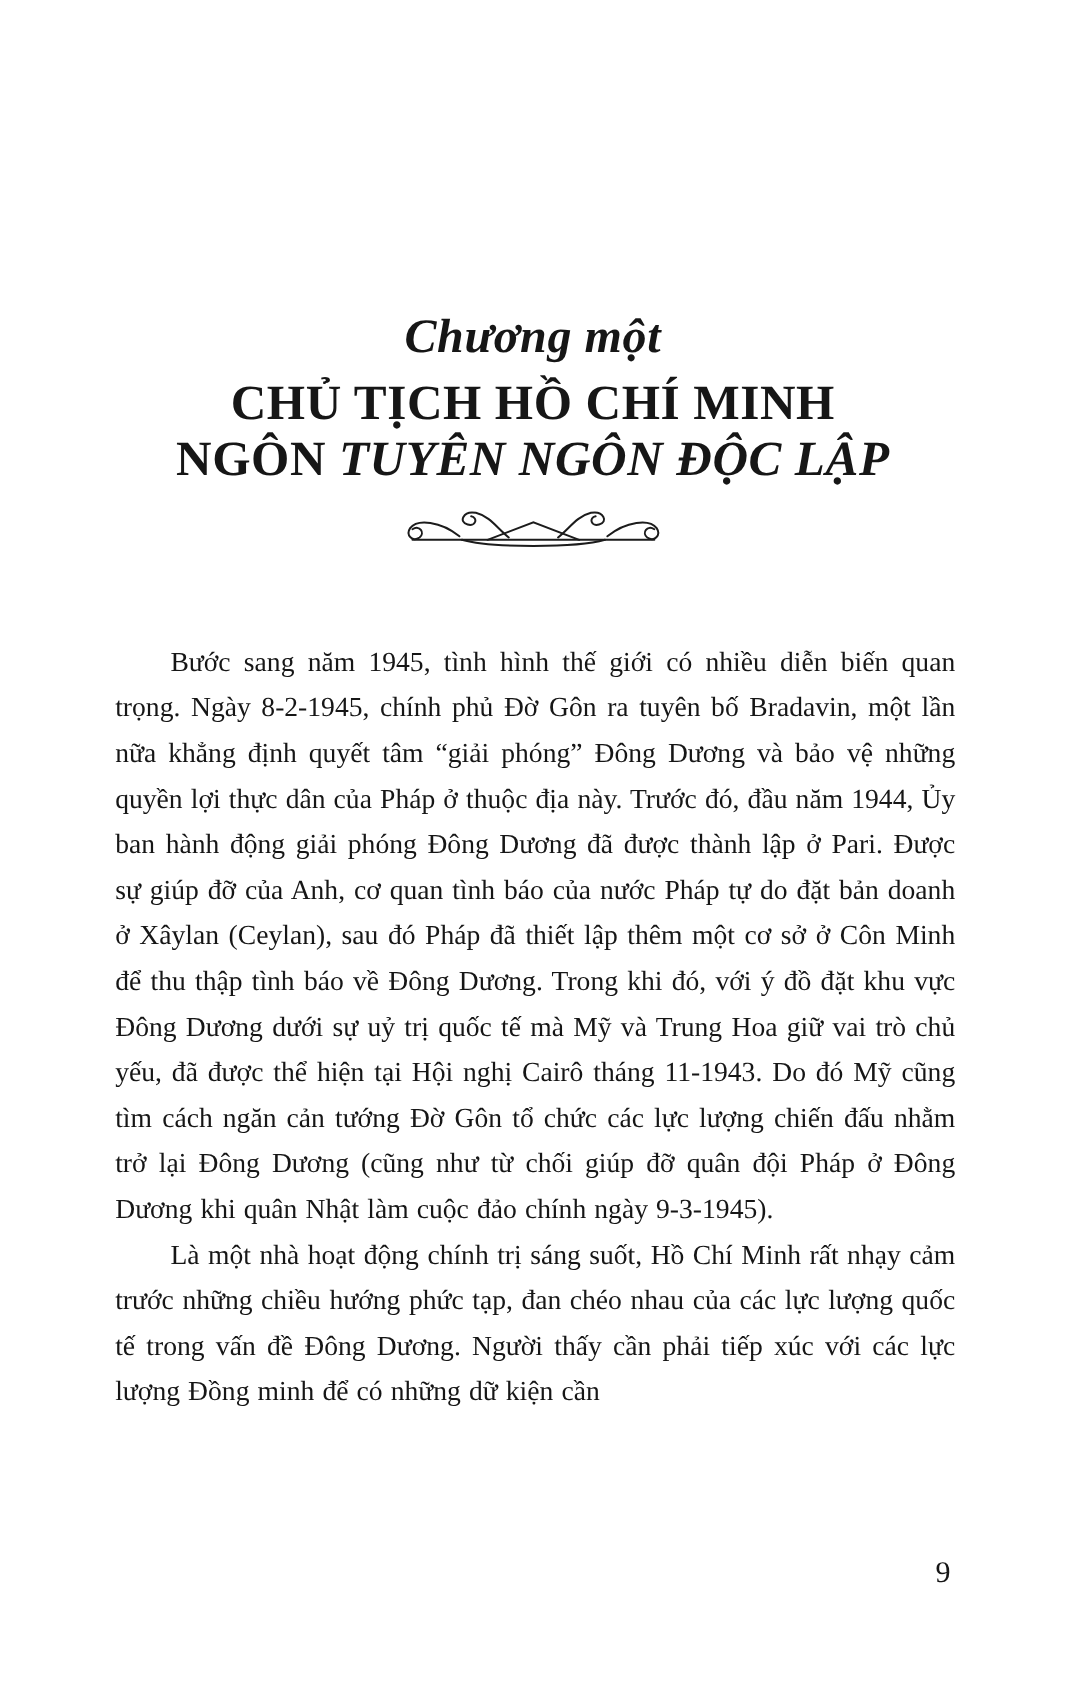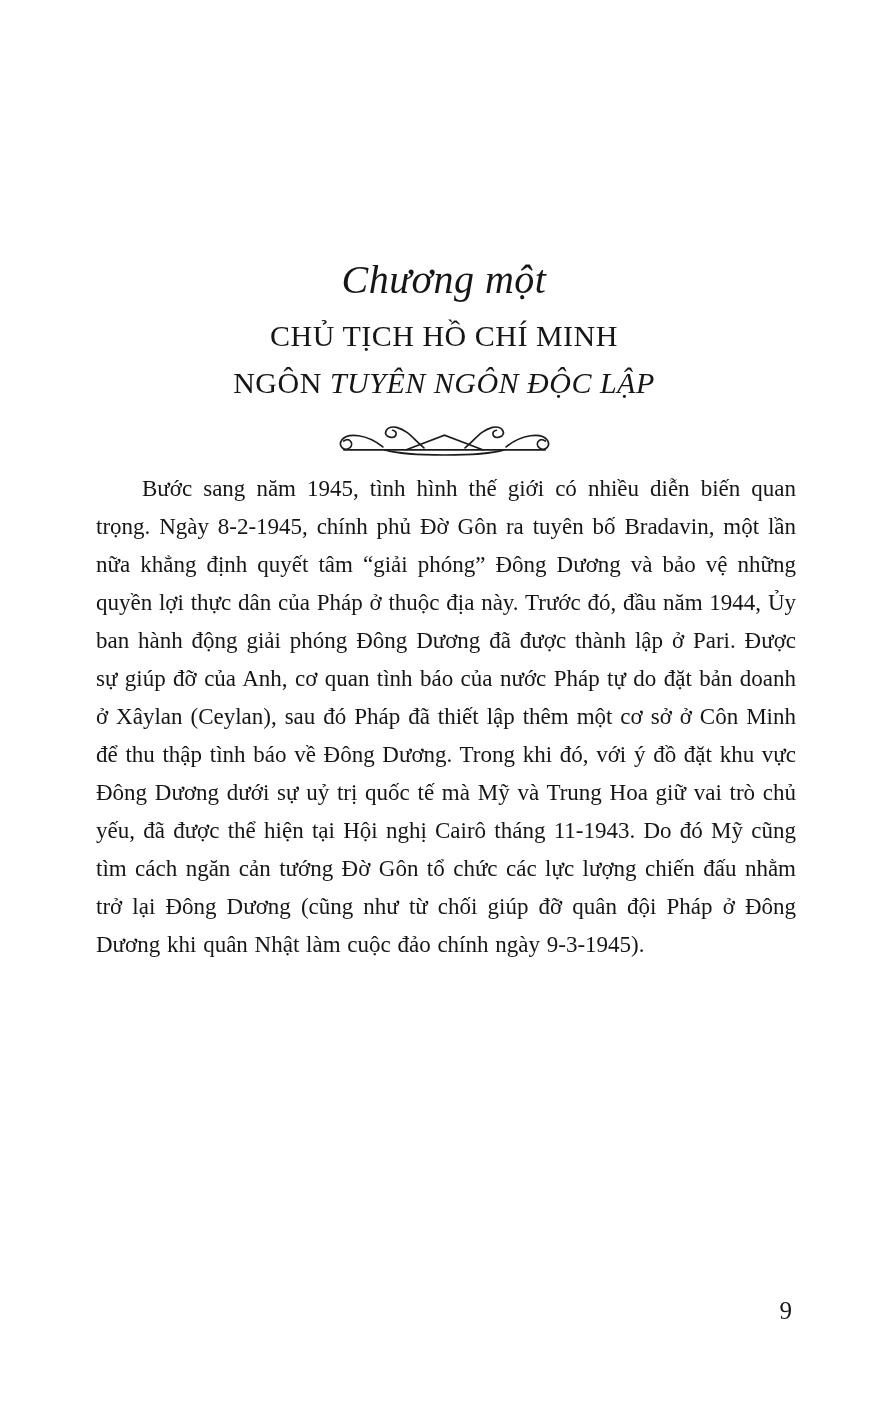--- a/index.html
+++ b/index.html
@@ -16,29 +16,29 @@
     overflow: hidden;
     font-family: "Liberation Serif", serif;
   }
   .heading {
     padding-top: 258px;
     text-align: center;
   }
   .chapter-label {
     font-family: "Liberation Serif", serif;
     font-style: italic;
-    font-weight: normal;
+    font-weight: bold;
     font-size: 40px;
     line-height: 44px;
     letter-spacing: 0.5px;
   }
   .chapter-title {
     font-family: "Liberation Serif", serif;
-    font-weight: normal;
-    font-size: 30px;
+    font-weight: bold;
+    font-size: 41px;
     line-height: 47px;
     margin-top: 10px;
     letter-spacing: 0.5px;
   }
   .chapter-title .italic-part {
     font-style: italic;
     text-align: right;
   }
   .divider-wrap {
     text-align: center;
@@ -46,20 +46,21 @@
   }
   .divider-wrap svg {
     width: 225px;
     height: 46px;
     stroke: #1c1c1c;
     fill: none;
     stroke-width: 1.7;
     stroke-linecap: round;
   }
   .body-text {
+    margin-top: 62px;
     padding: 0 92px 0 96px;
     font-size: 23px;
     line-height: 38px;
     text-align: justify;
     word-spacing: 1px;
   }
   .body-text p {
     margin: 0;
     text-indent: 46px;
   }
@@ -98,17 +99,18 @@
       <path d="M94 28 C84 20 78 10 66 7 C55 5 51 15 59 17 C66 19 68 11 62 10"></path>
 
       <path d="M136 28 C146 20 152 10 164 7 C175 5 179 15 171 17 C164 19 162 11 168 10"></path>
 
       <path d="M54 30 C78 37 152 37 176 30"></path>
     </svg>
   </div>
 
   <div class="body-text">
     <p>Bước sang năm 1945, tình hình thế giới có nhiều diễn biến quan trọng. Ngày 8-2-1945, chính phủ Đờ Gôn ra tuyên bố Bradavin, một lần nữa khẳng định quyết tâm “giải phóng” Đông Dương và bảo vệ những quyền lợi thực dân của Pháp ở thuộc địa này. Trước đó, đầu năm 1944, Ủy ban hành động giải phóng Đông Dương đã được thành lập ở Pari. Được sự giúp đỡ của Anh, cơ quan tình báo của nước Pháp tự do đặt bản doanh ở Xâylan (Ceylan), sau đó Pháp đã thiết lập thêm một cơ sở ở Côn Minh để thu thập tình báo về Đông Dương. Trong khi đó, với ý đồ đặt khu vực Đông Dương dưới sự uỷ trị quốc tế mà Mỹ và Trung Hoa giữ vai trò chủ yếu, đã được thể hiện tại Hội nghị Cairô tháng 11-1943. Do đó Mỹ cũng tìm cách ngăn cản tướng Đờ Gôn tổ chức các lực lượng chiến đấu nhằm trở lại Đông Dương (cũng như từ chối giúp đỡ quân đội Pháp ở Đông Dương khi quân Nhật làm cuộc đảo chính ngày 9-3-1945).</p>
+    <p>Là một nhà hoạt động chính trị sáng suốt, Hồ Chí Minh rất nhạy cảm trước những chiều hướng phức tạp, đan chéo nhau của các lực lượng quốc tế trong vấn đề Đông Dương. Người thấy cần phải tiếp xúc với các lực lượng Đồng minh để có những dữ kiện cần</p>
   </div>
 
   <div class="page-number">9</div>
 
 </div>
 
 </body></html>

